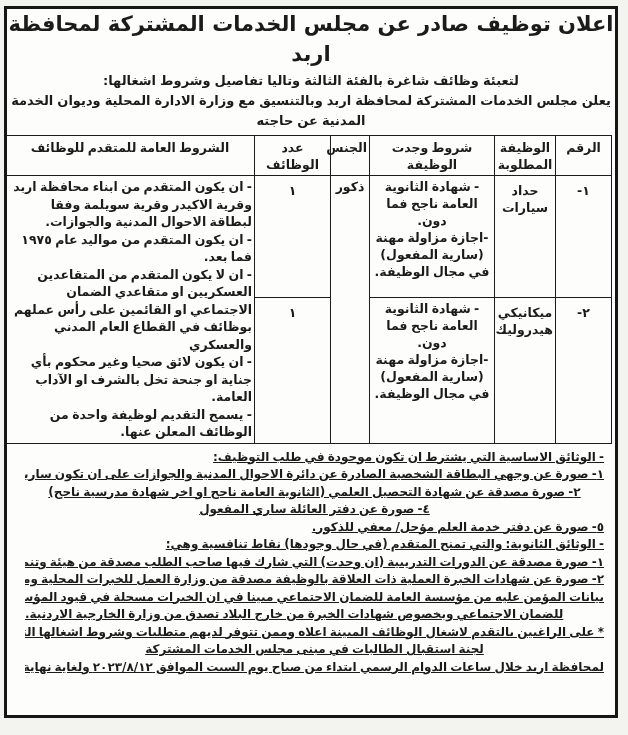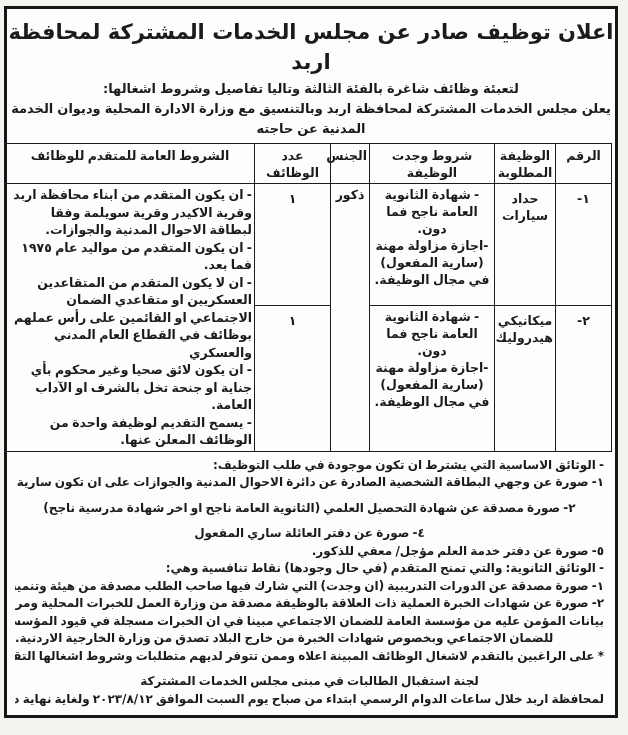--- a/index.html
+++ b/index.html
@@ -9,45 +9,45 @@
     font-family:"DejaVu Sans", sans-serif;
     font-weight:bold;color:#1b1b1b;
     overflow:hidden;
   }
   .doc{
     position:absolute;left:4px;top:6px;width:614px;height:712px;
     box-sizing:border-box;border:3px solid #161616;background:#fdfdfc;
     direction:rtl;overflow:hidden;
   }
   .title{
-    text-align:center;font-size:21px;line-height:30px;margin-top:8px;
+    text-align:center;font-size:21px;line-height:30px;margin-top:0;
     letter-spacing:-0.3px;
   }
   .intro{ text-align:center;font-size:13px;line-height:20px;margin-top:2px; word-spacing:-0.5px;}
   table.jobs{
     border-collapse:collapse;table-layout:fixed;
     width:606px;margin:4px 3px 0 0;
   }
   table.jobs th, table.jobs td{
     border:1.6px solid #1c1c1c;
     font-size:12.5px;line-height:17px;
     padding:2px 2px;box-sizing:border-box;
     text-align:center;vertical-align:top;word-spacing:-1px;
   }
   table.jobs th{height:36px;padding-top:3px;font-weight:bold;}
   tr.r1 td{height:108px;}
   tr.r2 td{height:128px;}
   td.cond{white-space:pre-line;padding-top:4px;line-height:17.5px;}
   td.gender{vertical-align:middle;margin-top:45px;}
   td.general{padding:3px 4px;}
   .gcond{line-height:17.5px;text-align:right;}
-  .bodytext{padding:5px 11px 0 8px;font-size:12px;word-spacing:-1px;}
+  .bodytext{padding:5px 11px 0 18px;font-size:12px;word-spacing:-1px;text-decoration:underline;}
   .bline{line-height:17.5px;white-space:nowrap;overflow:hidden;}
   .bline.right{text-align:right;}
-  .bline.center{text-align:center;margin-top:8px;}
+  .bline.center{text-align:center;}
   .bline.left{text-align:left;}
 </style>
 </head>
 <body>
 
 <div class="doc" dir="rtl">
 
   <div class="title">اعلان توظيف صادر عن مجلس الخدمات المشتركة لمحافظة اربد</div>
 
   <div class="intro">

